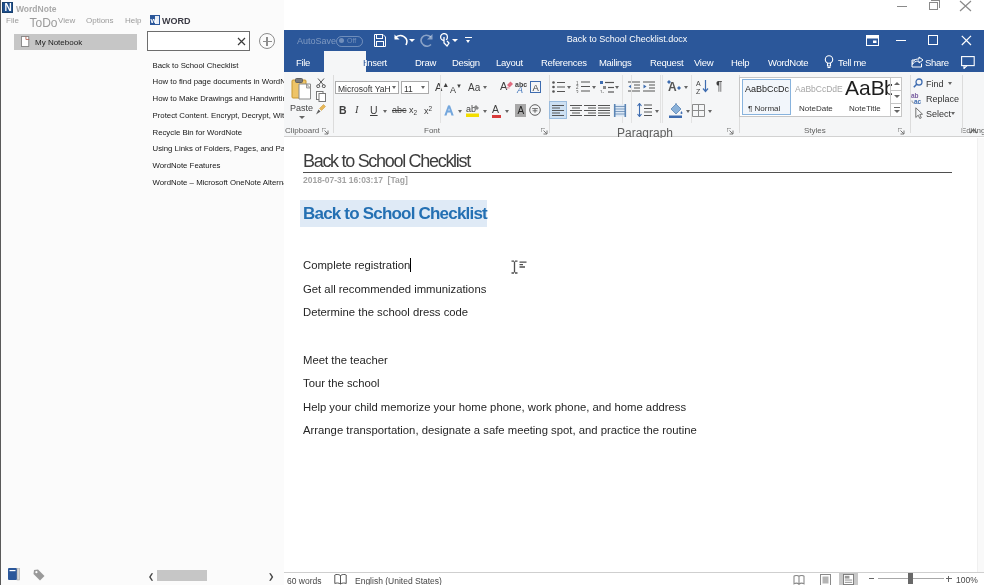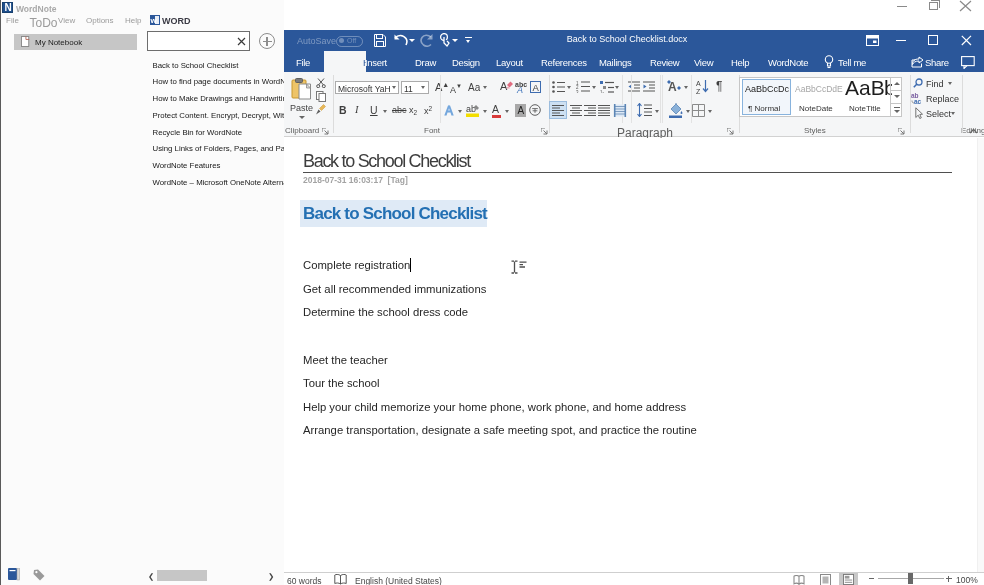--- a/index.html
+++ b/index.html
@@ -131,21 +131,21 @@
   <div class="abs" style="left:324px;top:50.5px;width:42px;height:21.5px;background:#f5f6f7;"></div>
   <div class="abs" style="left:284px;top:52px;width:700px;height:20px;font-size:9.5px;letter-spacing:-0.3px;color:#fff;">
     <span class="abs" style="left:12px;top:5px;">File</span>
     <span class="abs" style="left:48px;top:5px;color:#2b579a;padding-left:31px;">Home</span>
     <span class="abs" style="left:81px;top:5px;">Insert</span>
     <span class="abs" style="left:131px;top:5px;">Draw</span>
     <span class="abs" style="left:168px;top:5px;">Design</span>
     <span class="abs" style="left:212px;top:5px;">Layout</span>
     <span class="abs" style="left:257px;top:5px;">References</span>
     <span class="abs" style="left:315px;top:5px;">Mailings</span>
-    <span class="abs" style="left:366px;top:5px;">Review</span>
+    <span class="abs" style="left:366px;top:5px;">Request</span>
     <span class="abs" style="left:410px;top:5px;">View</span>
     <span class="abs" style="left:447px;top:5px;">Help</span>
     <span class="abs" style="left:484px;top:5px;">WordNote</span>
     <span class="abs" style="left:554px;top:5px;">Tell me</span>
     <span class="abs" style="left:641px;top:5px;">Share</span>
   </div>
 
   <svg class="abs" style="left:824px;top:55px;" width="10" height="14" viewBox="0 0 10 14">
     <circle cx="5" cy="4.5" r="3.7" fill="none" stroke="#fff" stroke-width="1.1"></circle>
     <path d="M3.5 8 L3.5 11 L6.5 11 L6.5 8" fill="none" stroke="#fff" stroke-width="1.1"></path>

